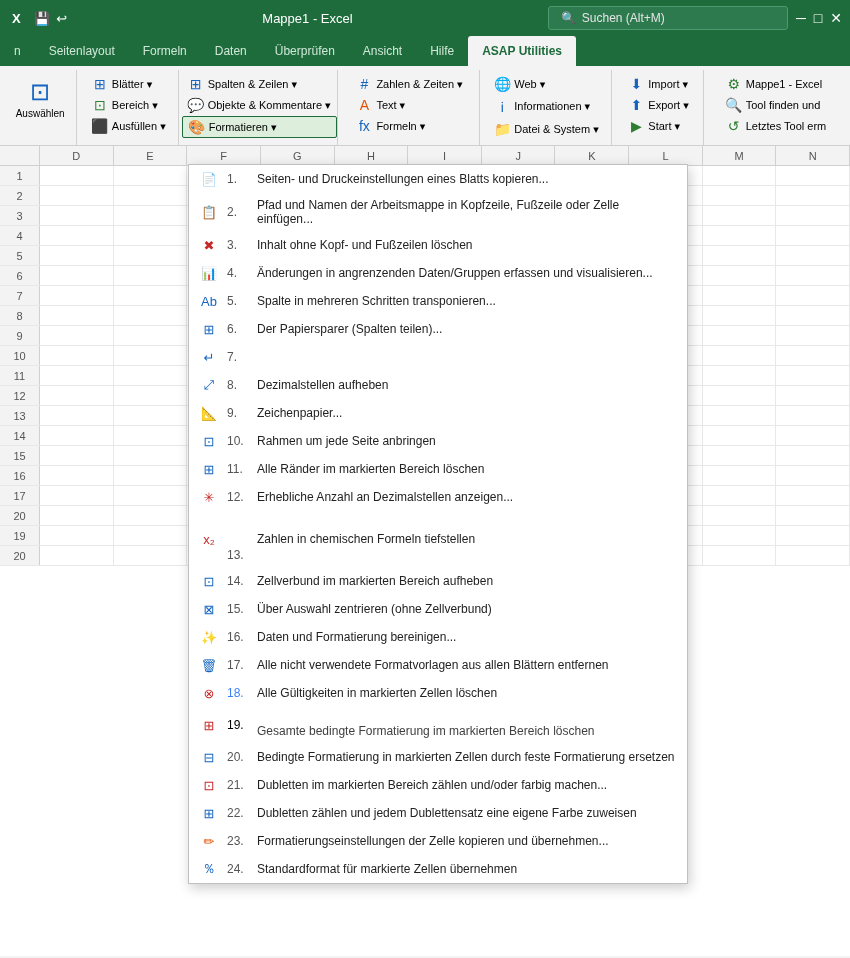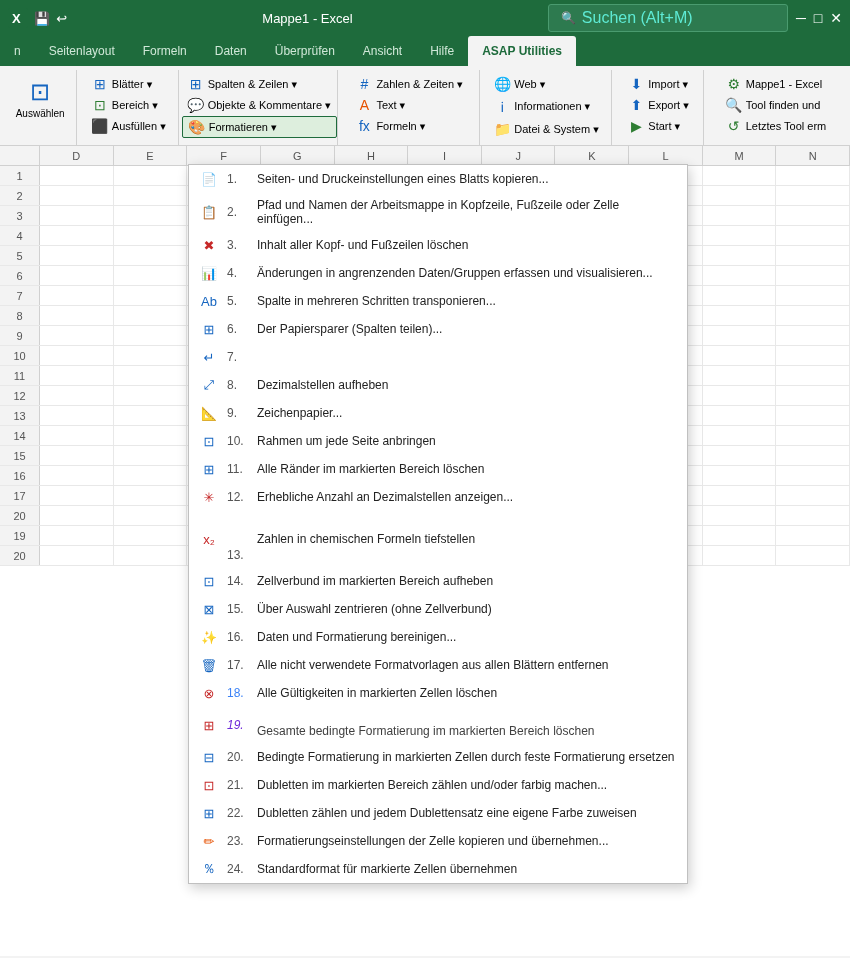--- a/index.html
+++ b/index.html
@@ -208,21 +208,21 @@
     <svg width="20" height="20" viewBox="0 0 20 20">
       <rect width="20" height="20" rx="2" fill="#1e6b3c"></rect>
       <text x="4" y="15" font-size="13" fill="white" font-weight="bold">X</text>
     </svg>
     <span style="color:white;font-size:13px;cursor:pointer;">💾</span>
     <span style="color:white;font-size:13px;cursor:pointer;">↩</span>
   </div>
   <span class="title-bar-title">Mappe1 - Excel</span>
   <div class="title-bar-search">
     <span>🔍</span>
-    <span style="color:#5eead4;font-size:16px;">Suchen (Alt+M)</span>
+    <span style="color:#e5e5e5;font-size:12px;">Suchen (Alt+M)</span>
   </div>
   <div style="display:flex;gap:8px;margin-left:8px;">
     <span style="color:white;cursor:pointer;font-size:14px;">─</span>
     <span style="color:white;cursor:pointer;font-size:14px;">□</span>
     <span style="color:white;cursor:pointer;font-size:14px;">✕</span>
   </div>
 </div>
 
 <div class="ribbon-tabs">
   <div class="ribbon-tab">n</div>
@@ -358,21 +358,21 @@
       <span class="dropdown-text">Seiten- und Druckeinstellungen eines Blatts kopieren...</span>
     </div>
     <div class="dropdown-item">
       <div class="dropdown-icon" style="color: rgb(21, 101, 192);">📋</div>
       <span style="min-width: 22px; color: rgb(85, 85, 85);">2.</span>
       <span class="dropdown-text">Pfad und Namen der Arbeitsmappe in Kopfzeile, Fußzeile oder Zelle einfügen...</span>
     </div>
     <div class="dropdown-item">
       <div class="dropdown-icon" style="color: rgb(198, 40, 40);">✖</div>
       <span style="min-width: 22px; color: rgb(85, 85, 85);">3.</span>
-      <span class="dropdown-text">Inhalt aller Kopf- und Fußzeilen löschen</span>
+      <span class="dropdown-text">Inhalt ohne Kopf- und Fußzeilen löschen</span>
     </div>
     <div class="dropdown-item">
       <div class="dropdown-icon" style="color: rgb(230, 81, 0);">📊</div>
       <span style="min-width: 22px; color: rgb(85, 85, 85);">4.</span>
       <span class="dropdown-text">Änderungen in angrenzenden Daten/Gruppen erfassen und visualisieren...</span>
     </div>
     <div class="dropdown-item">
       <div class="dropdown-icon" style="color: rgb(21, 101, 192);">Ab</div>
       <span style="min-width: 22px; color: rgb(85, 85, 85);">5.</span>
       <span class="dropdown-text">Spalte in mehreren Schritten transponieren...</span>
@@ -436,21 +436,21 @@
       <span style="min-width: 22px; color: rgb(85, 85, 85);">17.</span>
       <span class="dropdown-text">Alle nicht verwendete Formatvorlagen aus allen Blättern entfernen</span>
     </div>
     <div class="dropdown-item">
       <div class="dropdown-icon" style="color: rgb(198, 40, 40);">⊗</div>
       <span style="min-width: 22px; color: #3b82f6;">18.</span>
       <span class="dropdown-text">Alle Gültigkeiten in markierten Zellen löschen</span>
     </div>
     <div class="dropdown-item">
       <div class="dropdown-icon" style="color: rgb(198, 40, 40);">⊞</div>
-      <span style="min-width: 22px; color: #6d28d9; font-style: italic;">19.</span>
+      <span style="min-width: 22px; color: #000000;">19.</span>
       <span class="dropdown-text" style="color: #404040; margin-top: 12px;">Gesamte bedingte Formatierung im markierten Bereich löschen</span>
     </div>
     <div class="dropdown-item">
       <div class="dropdown-icon" style="color: rgb(21, 101, 192);">⊟</div>
       <span style="min-width: 22px; color: rgb(85, 85, 85);">20.</span>
       <span class="dropdown-text">Bedingte Formatierung in markierten Zellen durch feste Formatierung ersetzen</span>
     </div>
     <div class="dropdown-item">
       <div class="dropdown-icon" style="color: rgb(198, 40, 40);">⊡</div>
       <span style="min-width: 22px; color: rgb(85, 85, 85);">21.</span>

